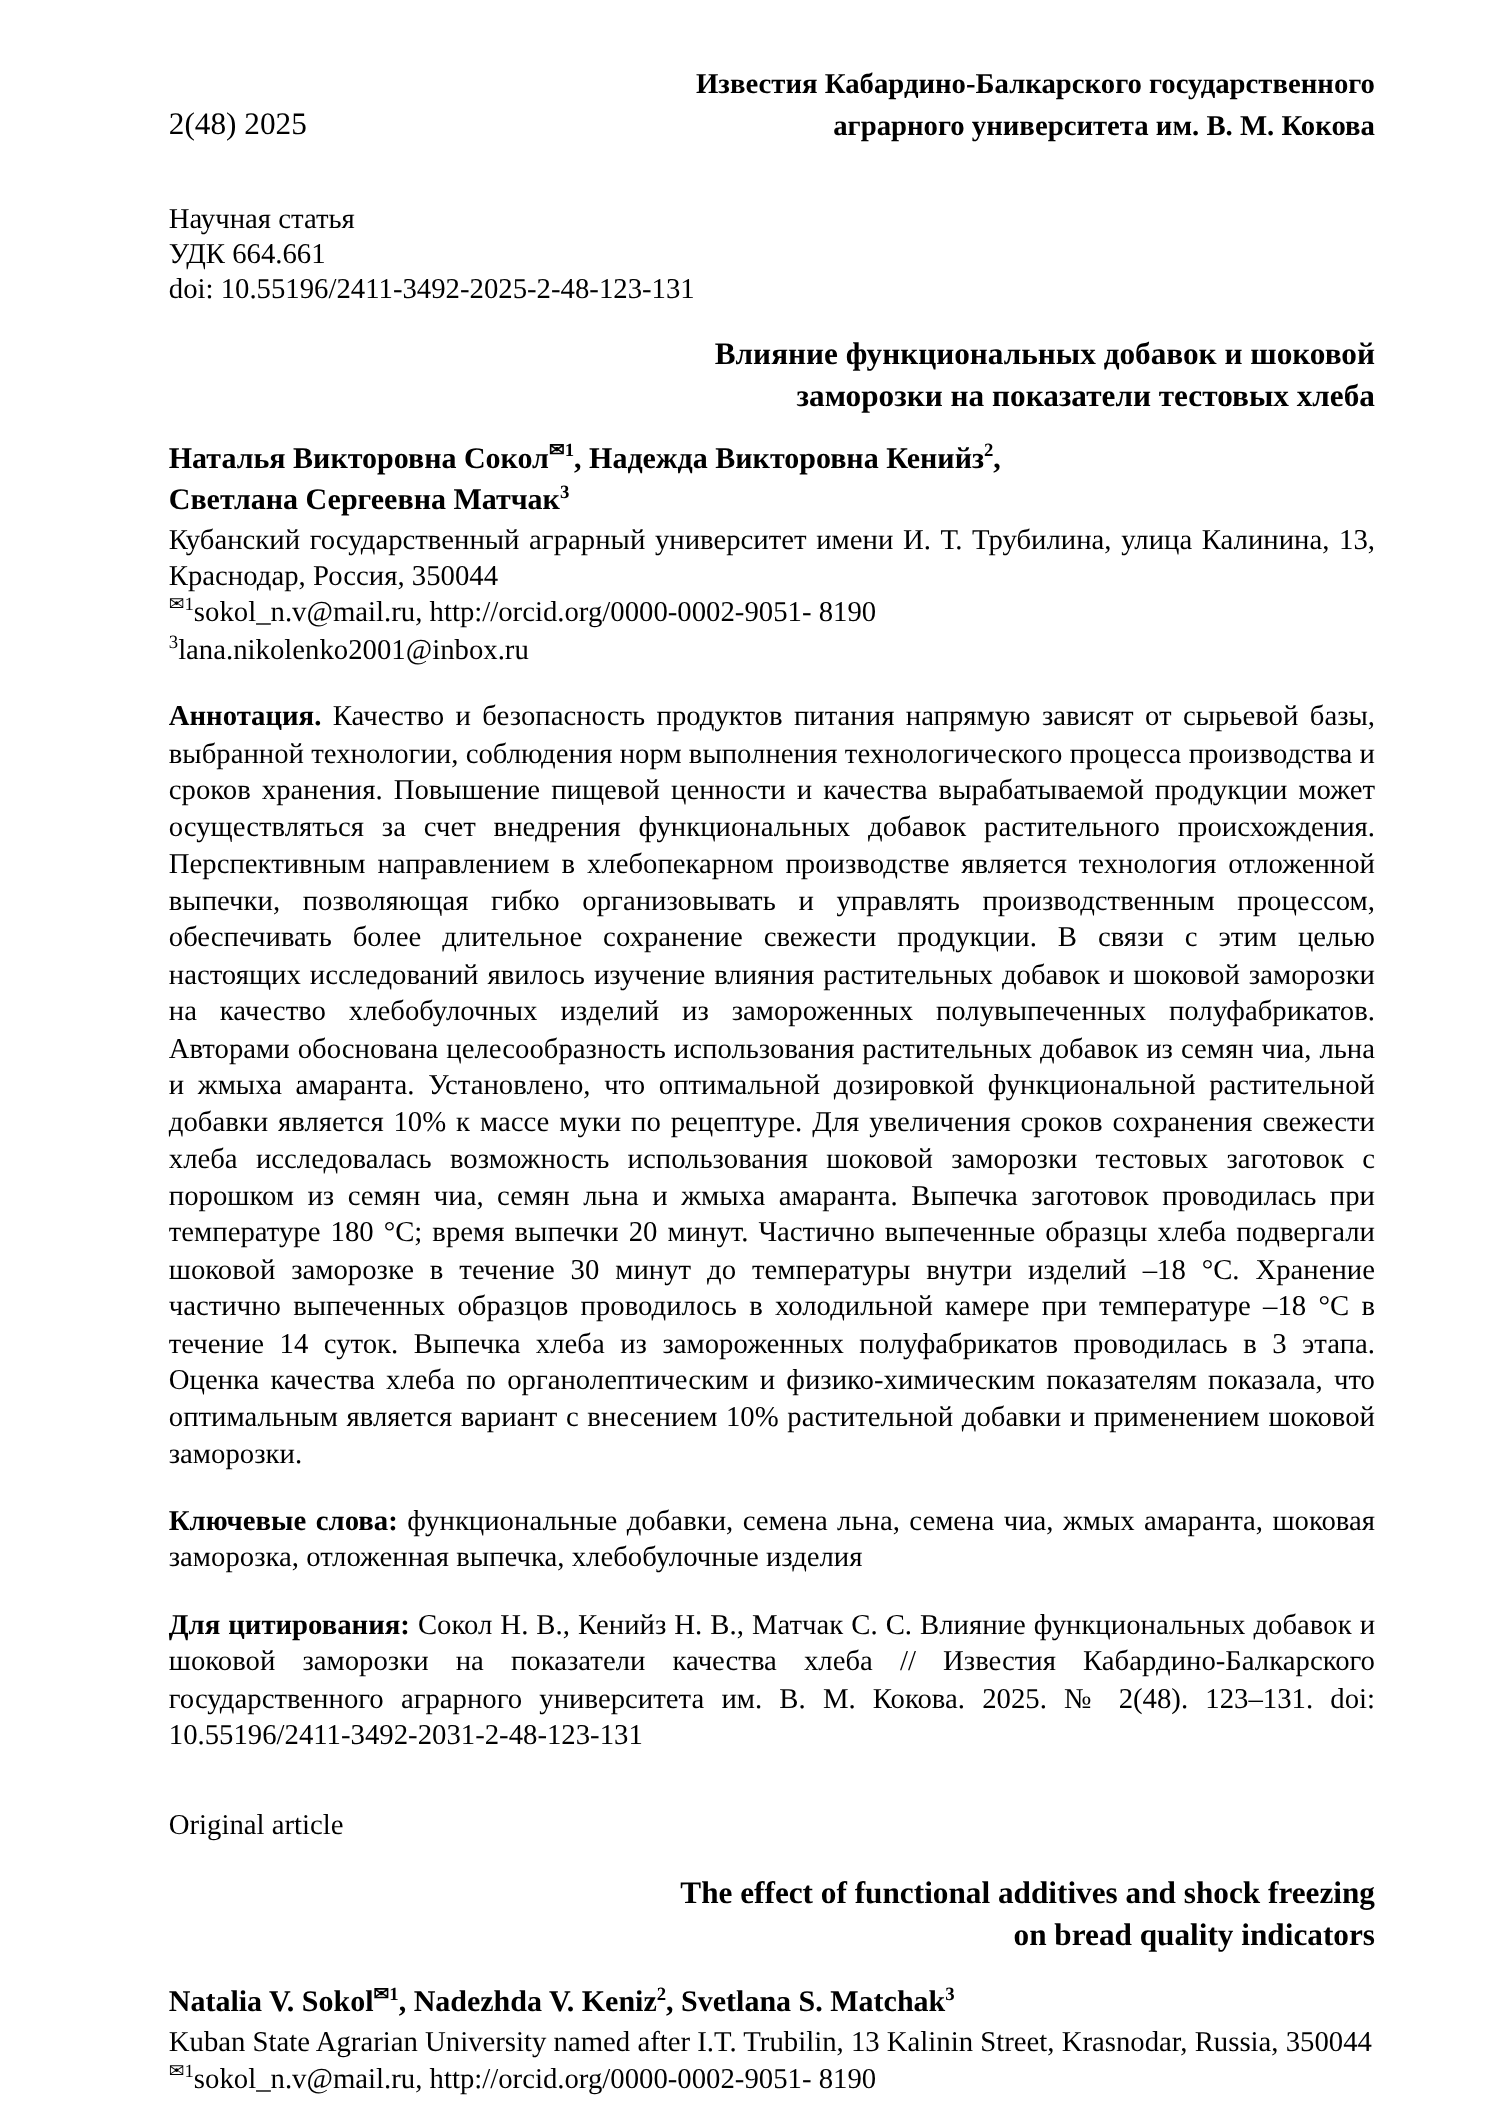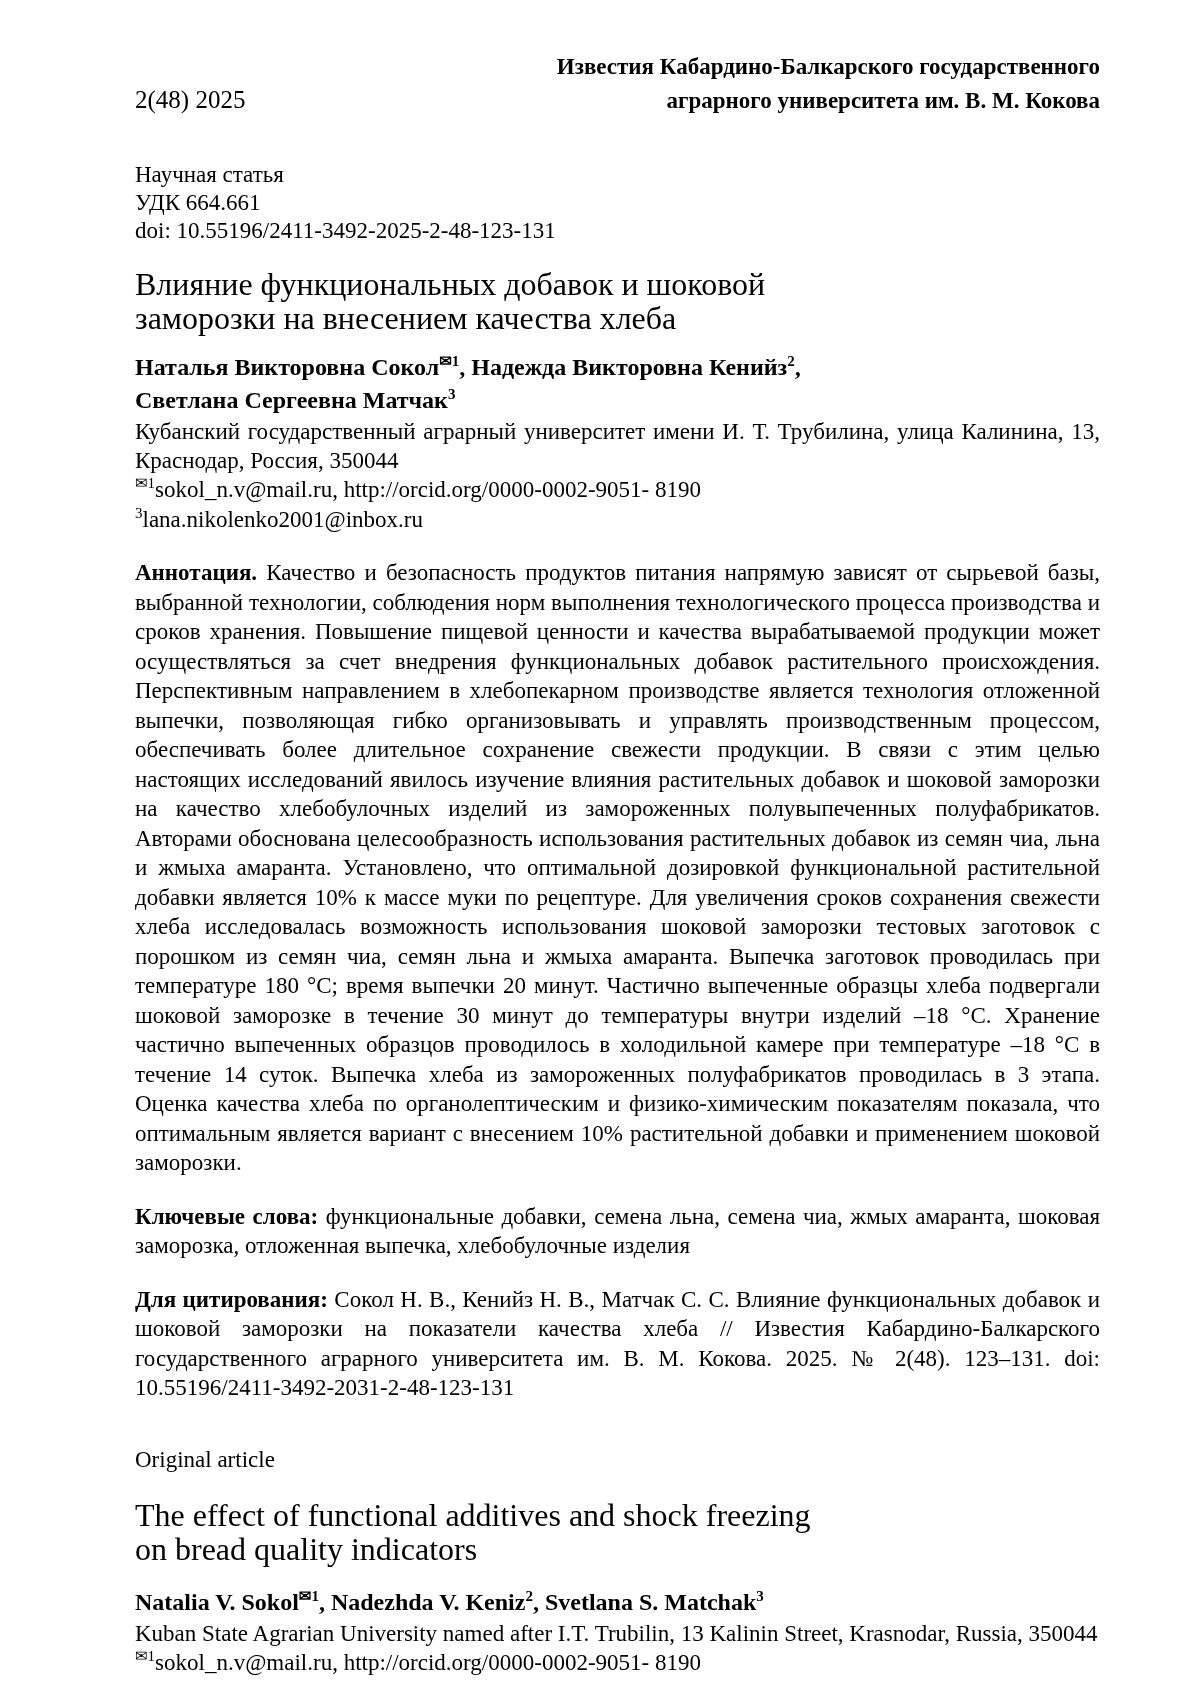--- a/index.html
+++ b/index.html
@@ -44,23 +44,23 @@
     margin-top: 13px;
     height: 5px;
     background: #000000;
   }
   .meta {
     margin-top: 30px;
     line-height: 28px;
   }
   .article-title {
     margin-top: 22px;
-    text-align: left;
-    font-weight: normal;
-    font-size: 32px;
+    text-align: right;
+    font-weight: bold;
+    font-size: 25px;
     line-height: 34px;
   }
   .authors {
     margin-top: 16px;
     font-weight: bold;
     font-size: 24px;
     line-height: 33px;
   }
   sup {
     font-size: 15px;
@@ -115,21 +115,21 @@
   <div class="header-rule"></div>
 
   <div class="meta">
     <div>Научная статья</div>
     <div>УДК 664.661</div>
     <div>doi: 10.55196/2411-3492-2025-2-48-123-131</div>
   </div>
 
   <div class="article-title">
     <span>Влияние функциональных добавок и шоковой</span><br>
-    <span>заморозки на внесением качества хлеба</span>
+    <span>заморозки на показатели тестовых хлеба</span>
   </div>
 
   <div class="authors">
     <span>Наталья Викторовна Сокол</span><sup>✉1</sup><span>, </span><span>Надежда Викторовна Кенийз</span><sup>2</sup><span>,</span><br>
     <span>Светлана Сергеевна Матчак</span><sup>3</sup>
   </div>
 
   <div class="affiliation">Кубанский государственный аграрный университет имени И. Т. Трубилина, улица Калинина, 13, Краснодар, Россия, 350044</div>
 
   <div class="contacts">

